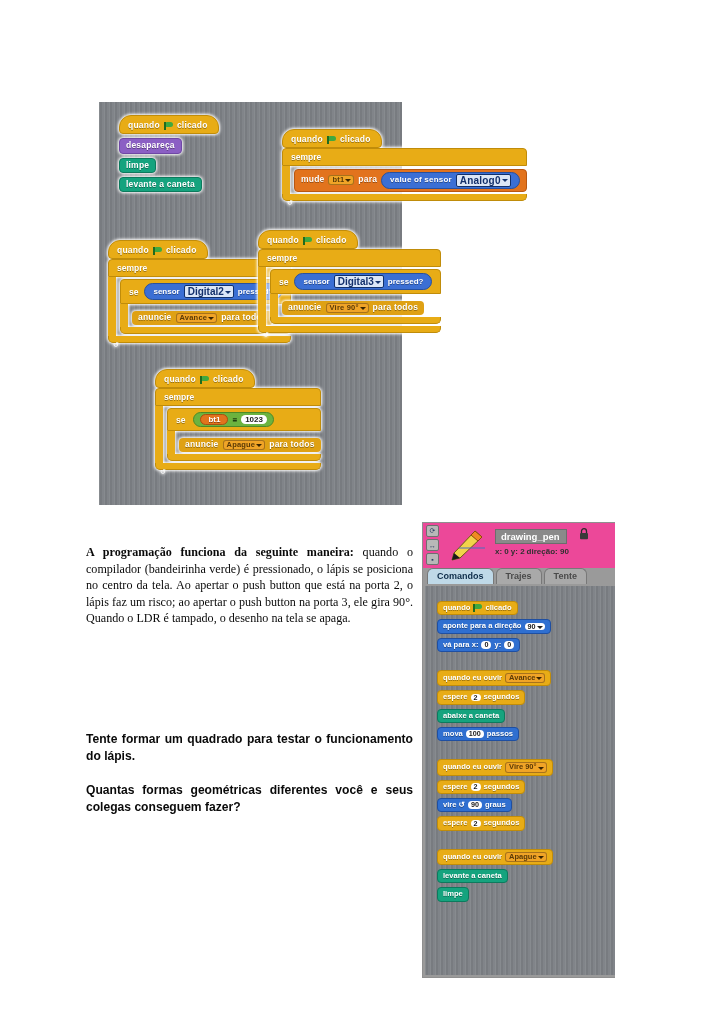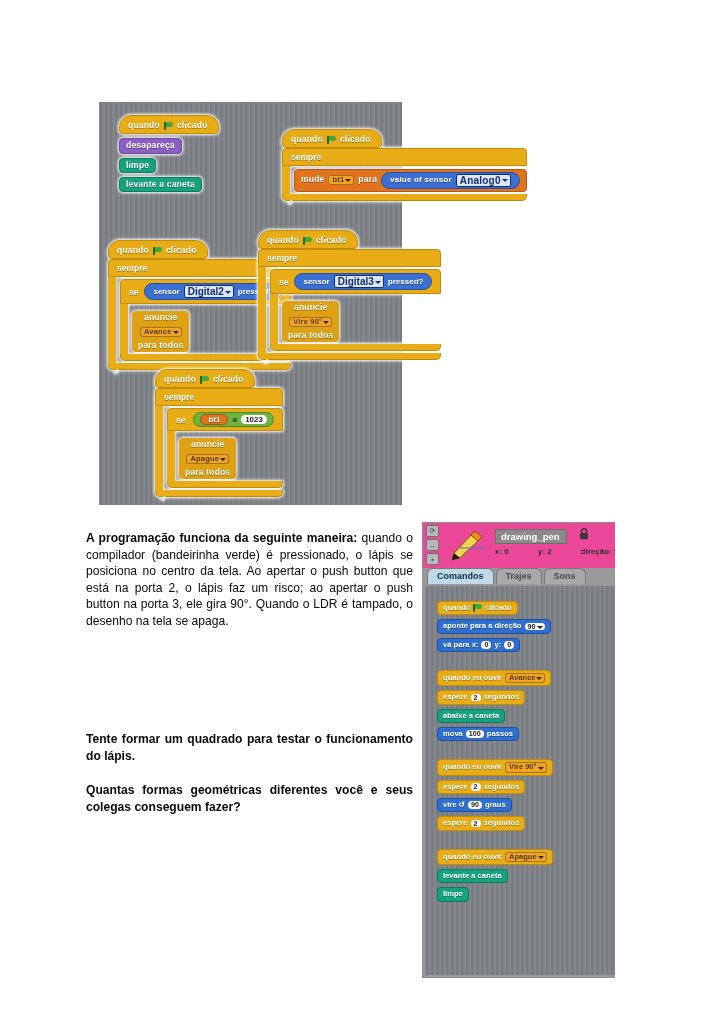--- a/index.html
+++ b/index.html
@@ -39,21 +39,21 @@
     font-size: 8.5px;
     font-weight: bold;
     letter-spacing: .2px;
     white-space: nowrap;
     padding: 2px 6px;
     border-radius: 4px;
     line-height: 1.1;
     text-shadow: 0 1px 0 rgba(0,0,0,.35);
   }
   .ctrl    { background:#e8ac16; border:1px solid #c08c0a; }
-  .ctrl-d  { background:#dfa114;flex-direction:column; }
+  .ctrl-d  { background:#dfa114; }
   .looks   { background:#8b5fc4; border:1px solid #6f48a5; }
   .pen     { background:#15a37e; border:1px solid #0d7a5d;text-align:right; }
   .motion  { background:#2f6fd0; border:1px solid #1f4fa1; }
   .vars    { background:#e2731d; border:1px solid #b85713; }
 
   .hat {
     border-radius: 12px 12px 4px 4px;
     padding: 5px 10px 3px 8px;
   }
   .flag {
@@ -131,21 +131,21 @@
   
   .para {
     position:absolute;
     font-size:12.1px;
     line-height:16.6px;
     color:#0a0a0a;
     text-align: justify;
     font-family:"Liberation Sans", sans-serif;
   }
   .para b { font-weight:bold; }
-  #para-1 { left:86px; top:530px; width:327px; }
+  #para-1 { left:86px; top:544px; width:327px;font-family:Liberation Serif, serif; }
   #para-2 { left:86px; top:731px; width:327px; font-weight:bold; }
   #para-3 { left:86px; top:782px; width:327px; font-weight:bold; }
 
   
   #panel-shot {
     position:absolute; left:422px; top:522px; width:215px; height:456px;
     background:#9a9a9a;
     border:1px solid #8f8f8f;
   }
   .panel-head { position:relative; height:45px; background:#ec4899; }
@@ -158,21 +158,21 @@
   }
   .sprite-thumb { position:absolute; left:22px; top:3px; width:42px; height:40px; }
   .sprite-name {
     position:absolute; left:72px; top:6px;
     background:#8a8a8a; color:#fff; font-size:9.5px; font-weight:bold;
     padding:1px 5px; border:1px solid #6d6d6d; min-width:72px;
   }
   .lock { position:absolute; left:156px; top:5px; width:10px; height:12px; }
   .sprite-stats {
     position:absolute; left:72px; top:24px; font-size:8px; color:#303030;
-    display:flex; gap:29px; font-weight:bold;
+    display:flex; gap:2px; font-weight:bold;
   }
   .tabs { position:absolute; left:4px; top:45px; display:flex; gap:2px;text-align:right; }
   .tab {
     font-size:9px; font-weight:bold; color:#4a4a4a;
     padding:2px 9px 3px 9px; border-radius:6px 6px 0 0;
     background:#a9a9a9; border:1px solid #787878; border-bottom:none;
   }
   .tab.active { background:#bfd9e8; color:#0e2d4a; }
   .panel-scripts {
     position:absolute; left:2px; top:63px; right:2px; bottom:2px;
@@ -362,21 +362,21 @@
       <div class="sprite-stats">
         <span>x: 0</span>
         <span>y: 2</span>
         <span>direção: 90</span>
       </div>
     </div>
 
     <div class="tabs">
       <div class="tab active">Comandos</div>
       <div class="tab">Trajes</div>
-      <div class="tab">Sons</div>
+      <div class="tab">Tente</div>
     </div>
 
     <div class="panel-scripts scratch-canvas">
 
       <div class="stack">
         <div class="pblk ctrl hat">
           <span>quando</span>
           <span class="flag"></span>
           <span>clicado</span>
         </div>

